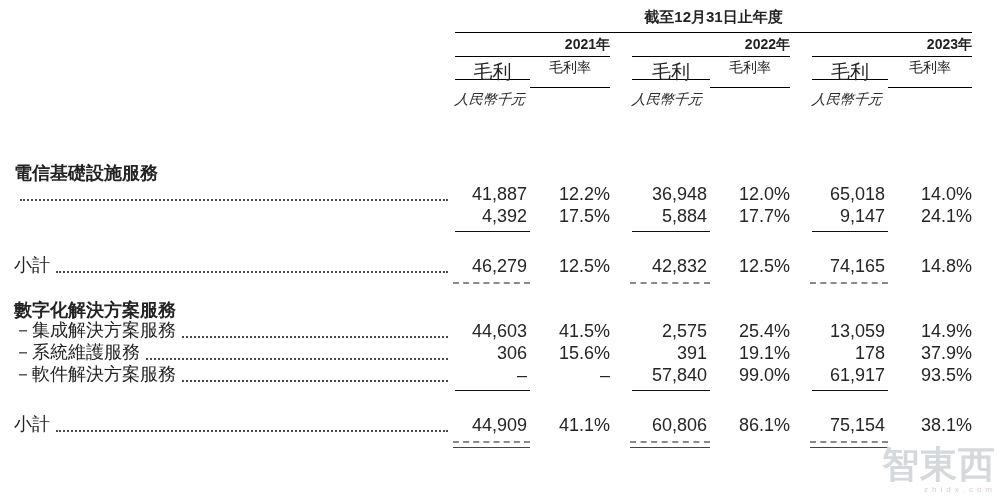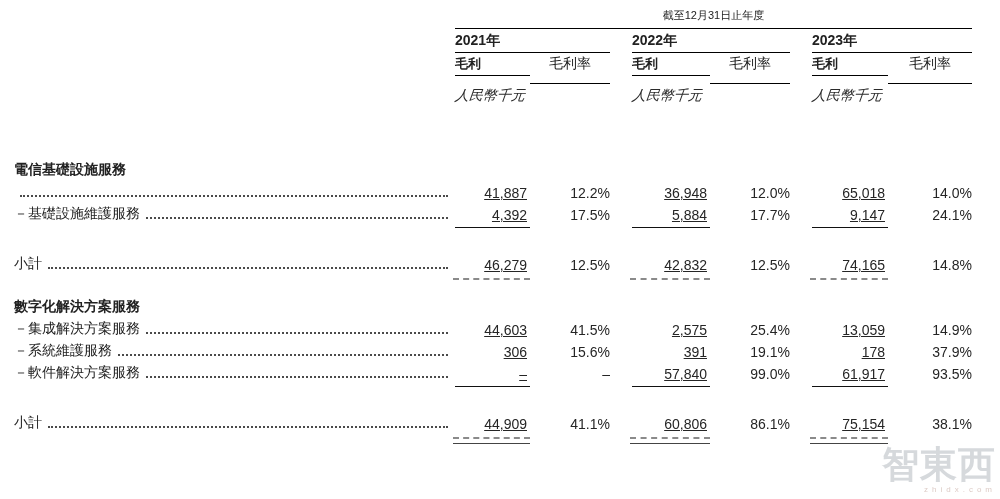--- a/index.html
+++ b/index.html
@@ -16,49 +16,49 @@
     display:grid;
     grid-template-columns:441px 75px 80px 22px 78px 80px 22px 76px 84px;
     align-items:end;
   }
   .g2{grid-column:2}.g3{grid-column:3}.g5{grid-column:5}.g6{grid-column:6}.g8{grid-column:8}.g9{grid-column:9}
   .span-all{grid-column:2/10}
   .span-y1{grid-column:2/4}.span-y2{grid-column:5/7}.span-y3{grid-column:8/10}
 
   
   .period{
-    text-align:center;font-weight:400;font-size:11px;
+    text-align:center;font-weight:700;font-size:15px;
     padding-bottom:5px;border-bottom:1.6px solid #000;
   }
   .yearcell{
-    text-align:left;font-weight:700;font-size:14px;
+    text-align:right;font-weight:700;font-size:14px;
     padding:3px 0 2px 0;border-bottom:1.6px solid #000;
   }
   .collabels{align-items:start;height:31px;margin-top:2px;}
-  .hm{text-align:left;font-weight:700;font-size:13px;height:20px;border-bottom:1.6px solid #000;}
+  .hm{text-align:center;font-weight:400;font-size:19px;height:20px;border-bottom:1.6px solid #000;}
   .hr{text-align:center;font-weight:400;font-size:14px;height:28px;border-bottom:1.6px solid #000;}
   .unitrow{margin-top:1px;height:18px;}
   .unit{
     font-family:"Liberation Serif","DejaVu Serif",serif;
     font-style:italic;font-size:14px;text-align:left;
     transform:skewX(-6deg);color:#2a2a2a;white-space:nowrap;
   }
 
   
-  .body{height:22px;font-size:14px;}
+  .body{height:22px;font-size:18px;}
   .sec1{margin-top:52px;}
   .sec2{margin-top:21px;}
   .gap-above{margin-top:28px;}
   .total-row{margin-top:32px;font-weight:700;}
   .stitle{font-weight:700;white-space:nowrap;}
   .labelcell{display:flex;align-items:baseline;overflow:hidden;}
   .lab{white-space:nowrap;}
   .leader{flex:1;border-bottom:2px dotted #4a4a4a;margin:0 7px 4px 6px;align-self:flex-end;min-width:8px;}
   .num{text-align:right;white-space:nowrap;color:#252525;}
-  .m{padding-right:3px;text-decoration:underline;}
+  .m{padding-right:3px;}
   .total-row .num{color:#111;}
 
   
   .sum{position:relative;}
   .sum::after{content:"";position:absolute;left:0;right:0;bottom:-5px;border-bottom:1.3px solid #111;}
   .dash{position:relative;}
   .dash::after{content:"";position:absolute;left:-2px;right:0;bottom:-7px;border-bottom:2px dashed #8a8a8a;}
   .dash2::before{content:"";position:absolute;left:-2px;right:0;bottom:-12px;border-bottom:1.2px solid #444;}
   .dbl{position:relative;}
   .dbl::after{content:"";position:absolute;left:-2px;right:0;bottom:-11px;height:4px;background:#0b0b0b;}
@@ -117,24 +117,20 @@
     </div>
     <div class="num m g2">41,887</div>
     <div class="num g3">12.2%</div>
     <div class="num m g5">36,948</div>
     <div class="num g6">12.0%</div>
     <div class="num m g8">65,018</div>
     <div class="num g9">14.0%</div>
   </div>
 
   <div class="row body">
-    <div class="labelcell">
-      <span class="lab">－基礎設施維護服務</span>
-      <span class="leader"></span>
-    </div>
     <div class="num m g2 sum">4,392</div>
     <div class="num g3">17.5%</div>
     <div class="num m g5 sum">5,884</div>
     <div class="num g6">17.7%</div>
     <div class="num m g8 sum">9,147</div>
     <div class="num g9">24.1%</div>
   </div>
 
   <div class="row body gap-above">
     <div class="labelcell">

